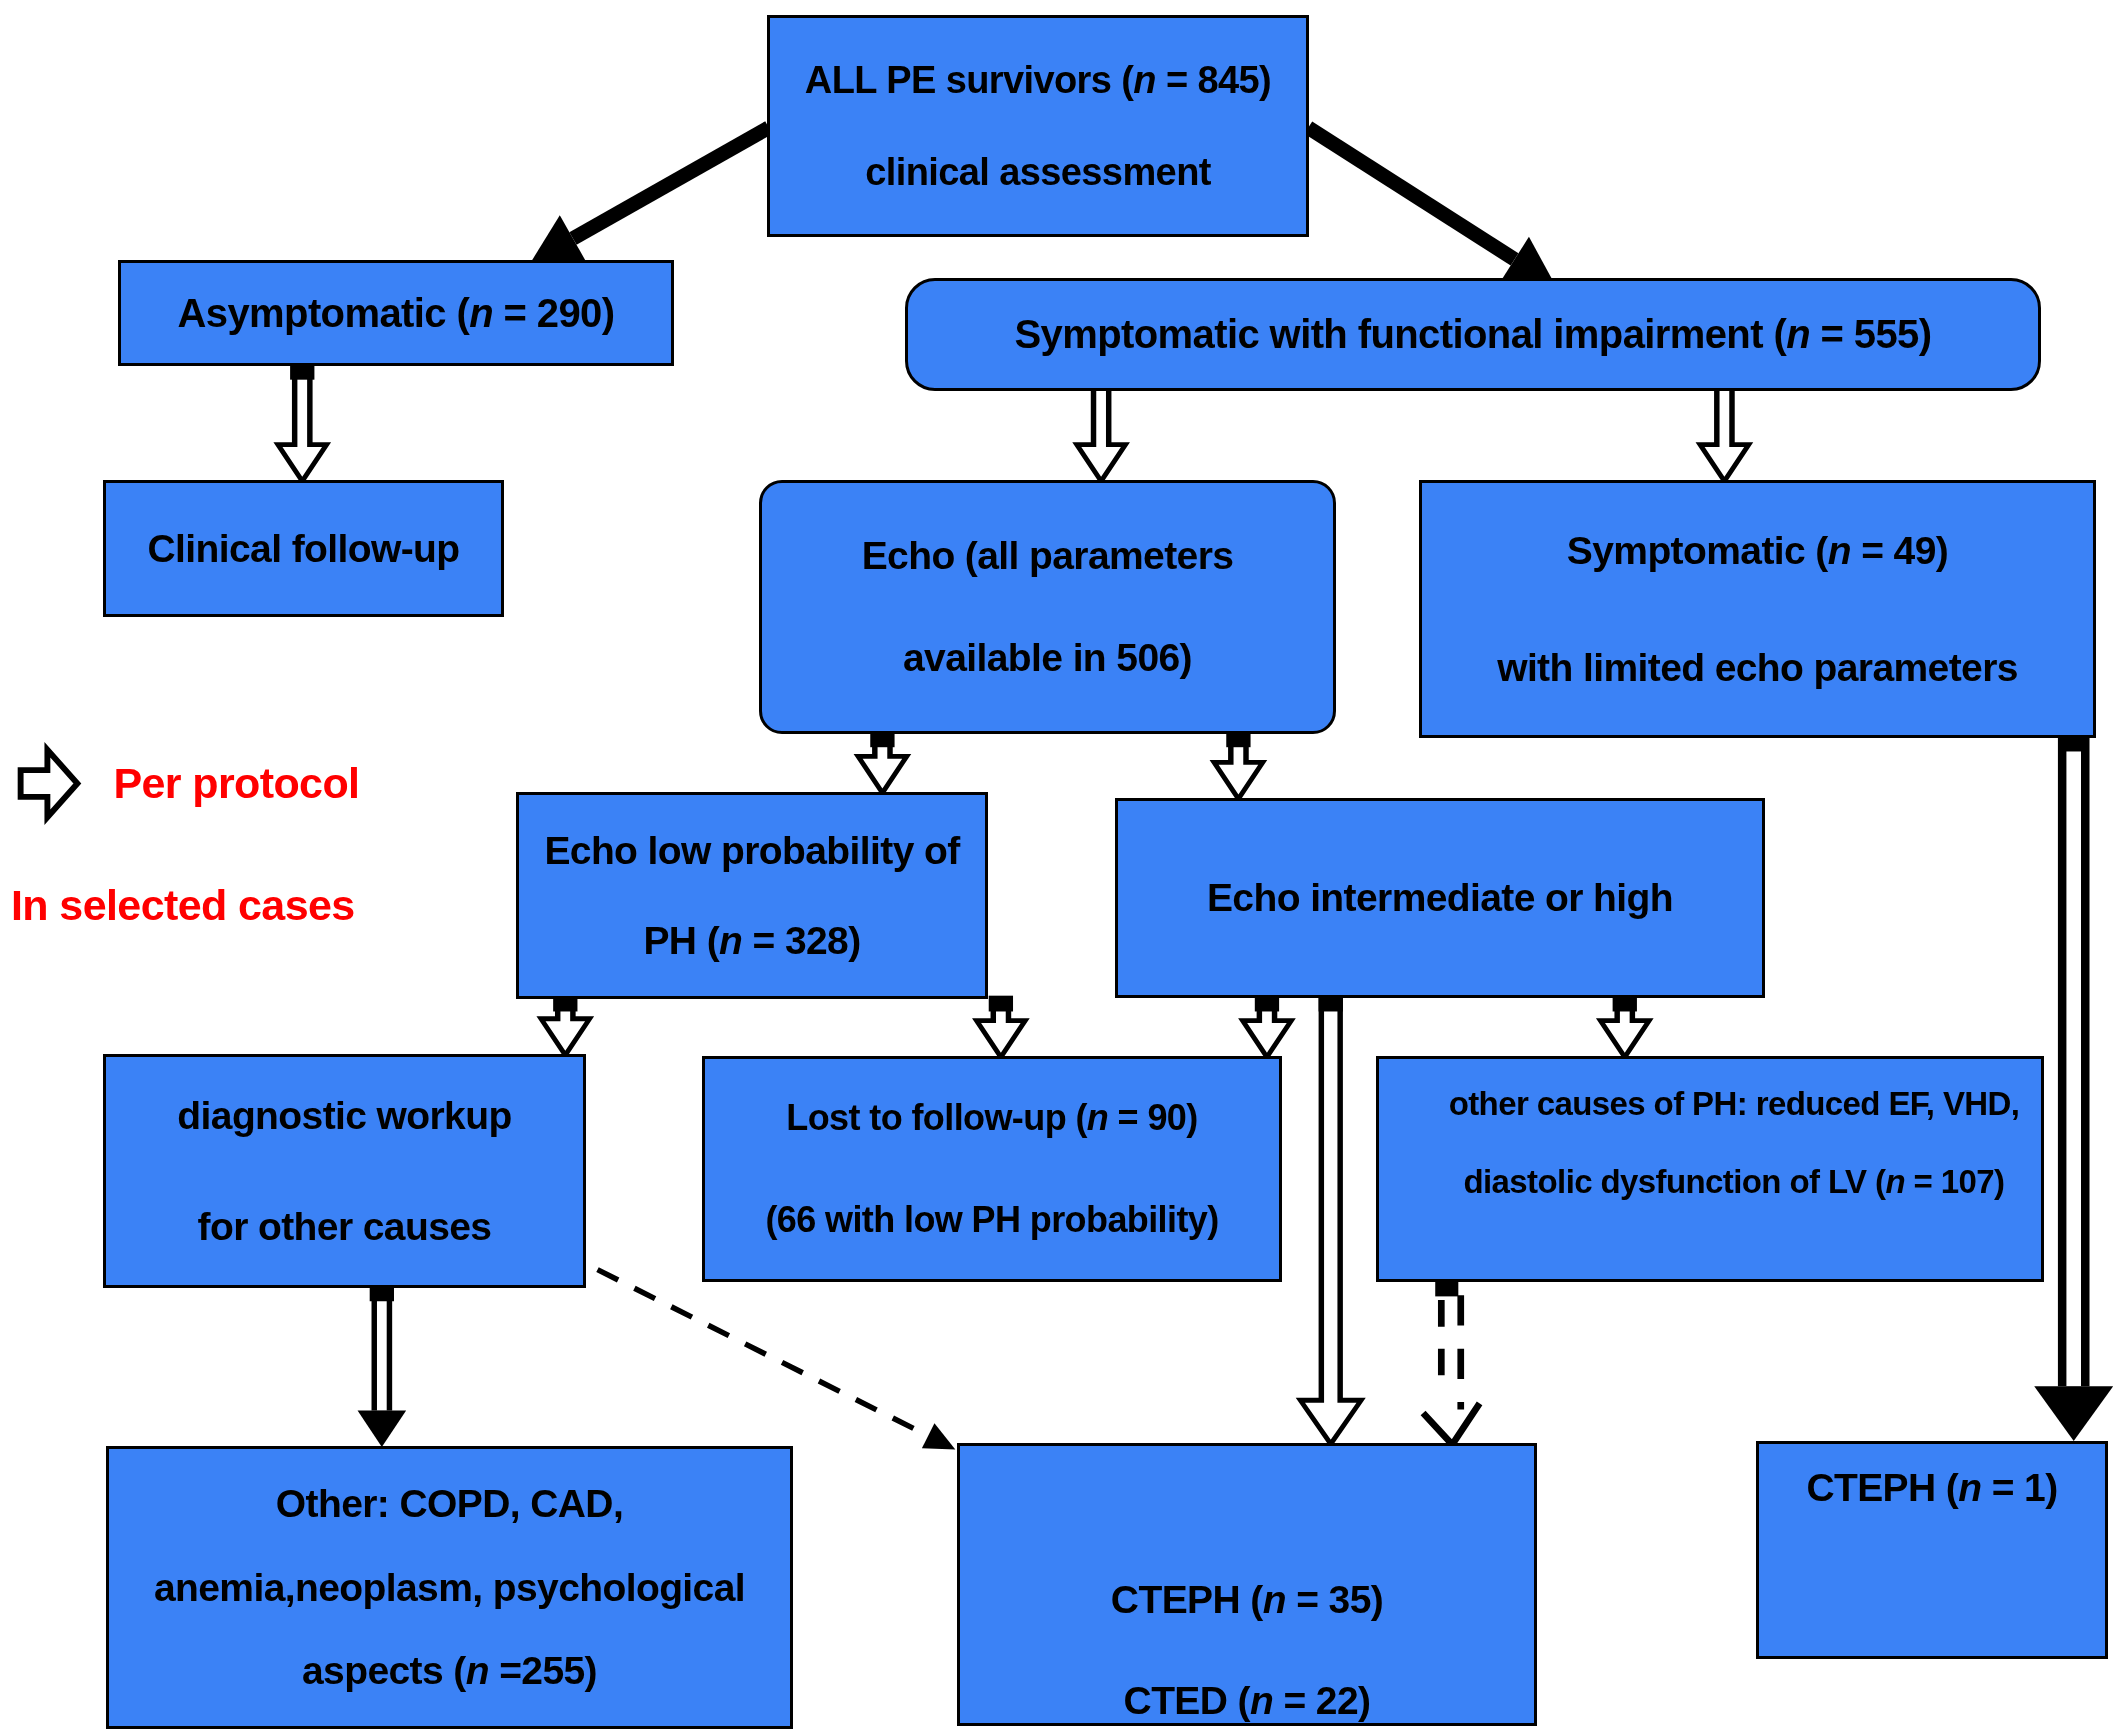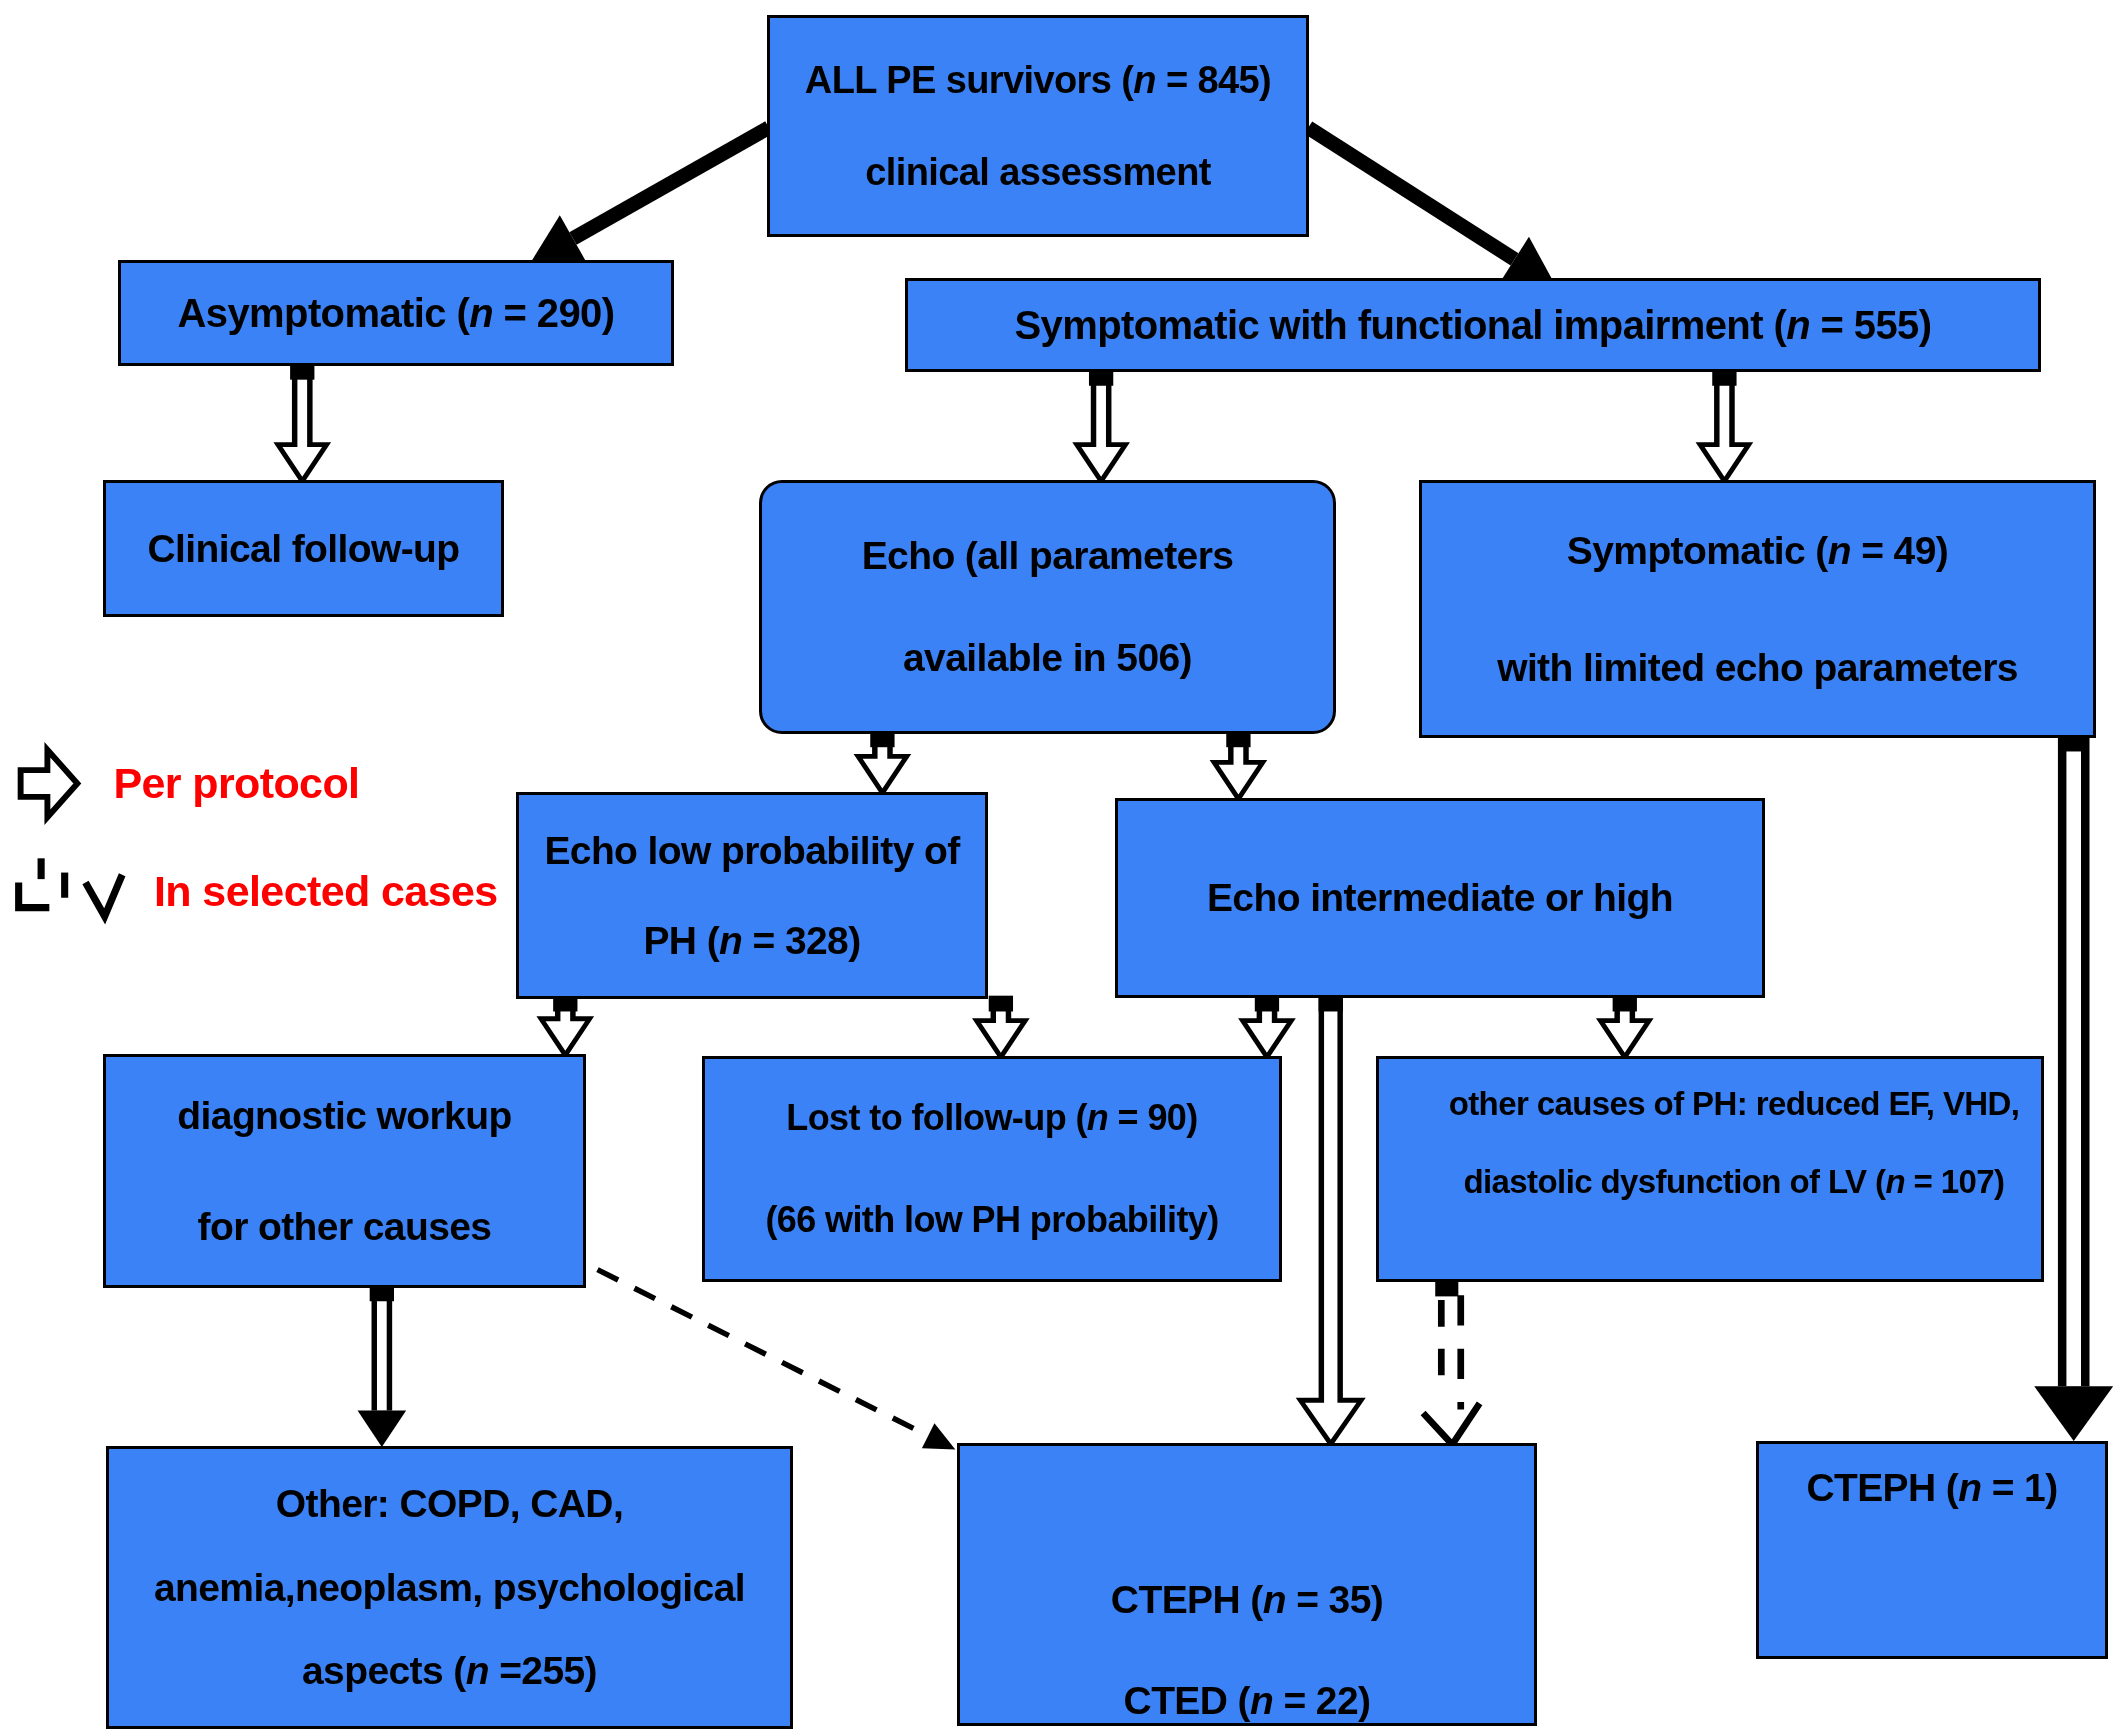--- a/index.html
+++ b/index.html
@@ -115,37 +115,37 @@
         <polyline points="2342,2326 2390,2378 2435,2310" fill="none" stroke="#000" stroke-width="11"></polyline>
       </g>
     </svg>
 
   <div class="legend-item" style="left:13.4px;top:735px;height:97px;">
     <svg width="72" height="91" viewBox="0 0 130 170">
       <polygon points="12,60 62,60 62,22 118,85 62,148 62,110 12,110" fill="#fff" stroke="#000" stroke-width="11"></polygon>
     </svg>
     <span class="legend-label" style="color: rgb(255, 0, 0);">Per protocol</span>
   </div>
-  <div class="legend-item" style="left:11px;top:853px;height:77px;">
+  <div class="legend-item" style="left:11px;top:853px;height:77px;flex-direction:column;">
     <svg width="115" height="74" viewBox="0 0 210 135">
       <line x1="55" y1="6" x2="55" y2="44" stroke="#000" stroke-width="13"></line>
       <polyline points="14,50 14,96 70,96" fill="none" stroke="#000" stroke-width="13"></polyline>
       <line x1="98" y1="32" x2="98" y2="78" stroke="#000" stroke-width="13"></line>
       <polyline points="136,50 171,112 203,36" fill="none" stroke="#000" stroke-width="13"></polyline>
     </svg>
     <span class="legend-label" style="color: rgb(255, 0, 0);">In selected cases</span>
   </div>
 <div class="fbox" style="left: 767px; top: 15px; width: 542px; height: 222px; font-size: 38px; row-gap: 49px; border-color: rgb(0, 0, 0);">
       <div class="bline">ALL PE survivors (<i>n</i> = 845)</div>
       <div class="bline">clinical assessment</div>
     </div>
     <div class="fbox" style="left: 118px; top: 260px; width: 556px; height: 106px; font-size: 40px; row-gap: 0px; border-color: rgb(0, 0, 0);">
       <div class="bline">Asymptomatic (<i>n</i> = 290)</div>
     </div>
-    <div class="fbox" style="left: 905px; top: 278px; width: 1136px; height: 94px; font-size: 40px; row-gap: 0px; border-color: rgb(0, 0, 0);">
+    <div class="fbox" style="left: 905px; top: 278px; width: 1136px; height: 113px; font-size: 40px; row-gap: 0px; border-color: rgb(0, 0, 0); border-radius: 30px;">
       <div class="bline">Symptomatic with functional impairment (<i>n</i> = 555)</div>
     </div>
     <div class="fbox" style="left: 103px; top: 480px; width: 401px; height: 137px; font-size: 39px; row-gap: 0px; border-color: rgb(0, 0, 0);">
       <div class="bline">Clinical follow-up</div>
     </div>
     <div class="fbox" style="left: 759px; top: 480px; width: 577px; height: 254px; font-size: 39px; row-gap: 58px; border-color: rgb(0, 0, 0); border-radius: 23px;">
       <div class="bline">Echo (all parameters</div>
       <div class="bline">available in 506)</div>
     </div>
     <div class="fbox" style="left: 1419px; top: 480px; width: 677px; height: 258px; font-size: 39px; row-gap: 73px; border-color: rgb(0, 0, 0);">

